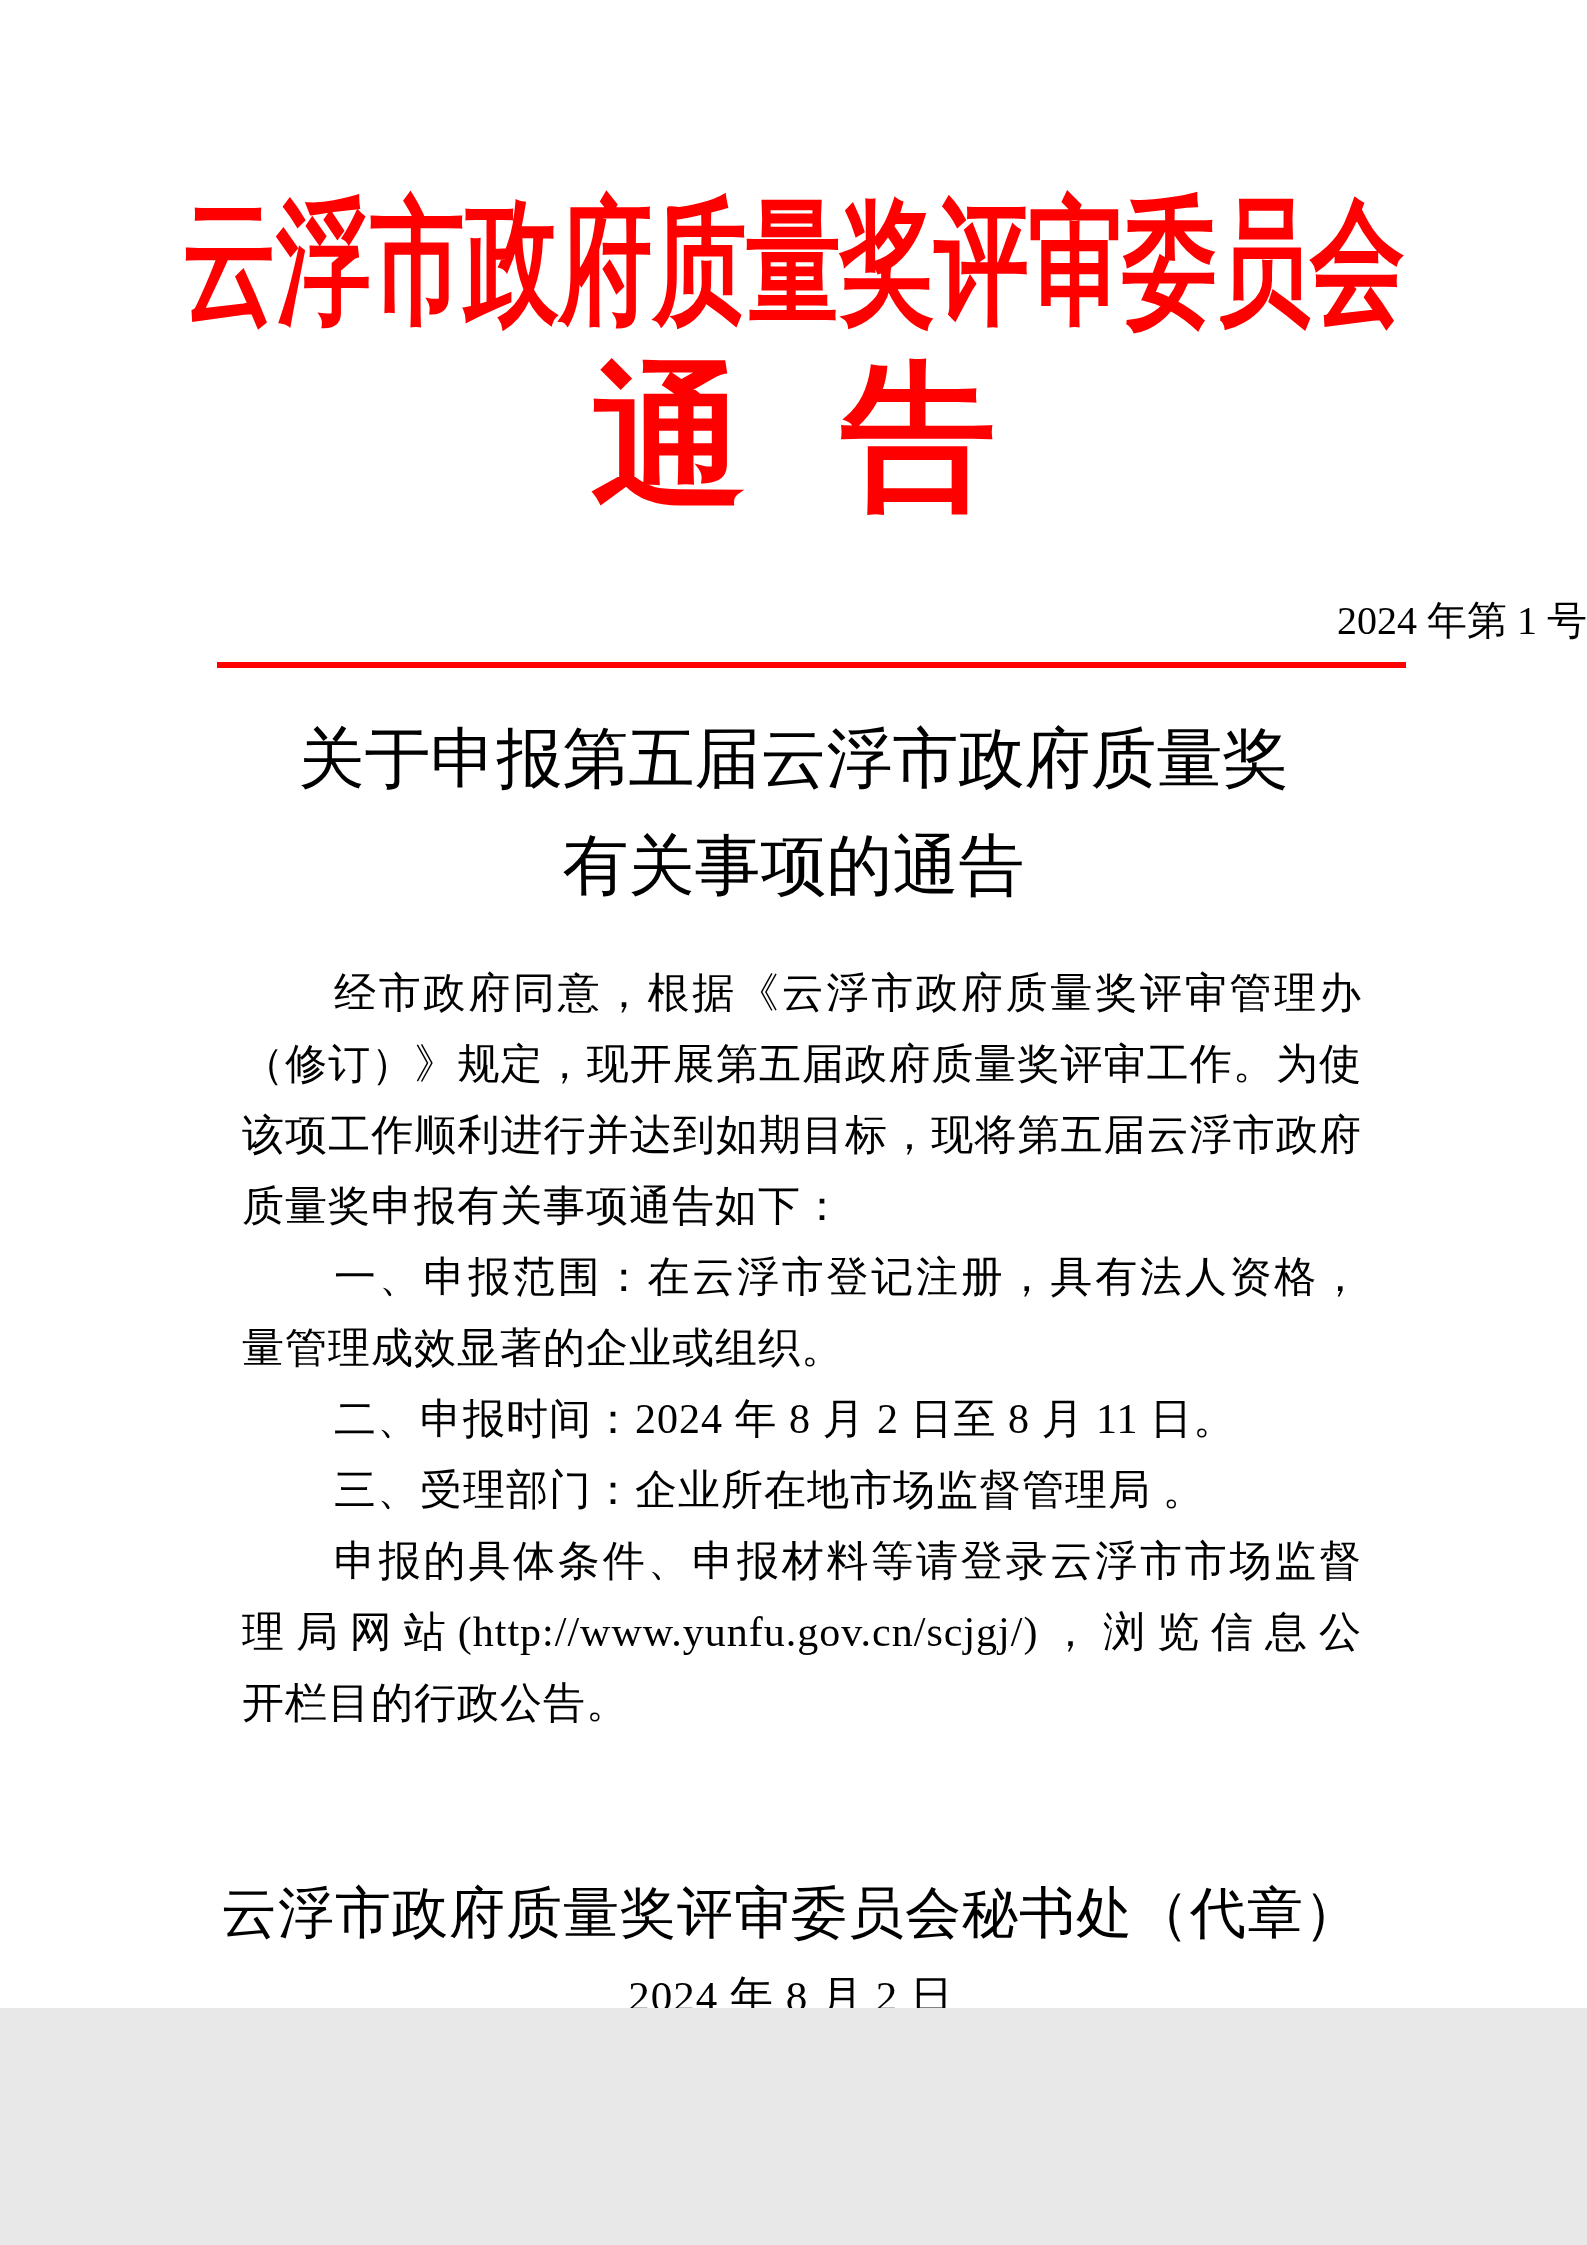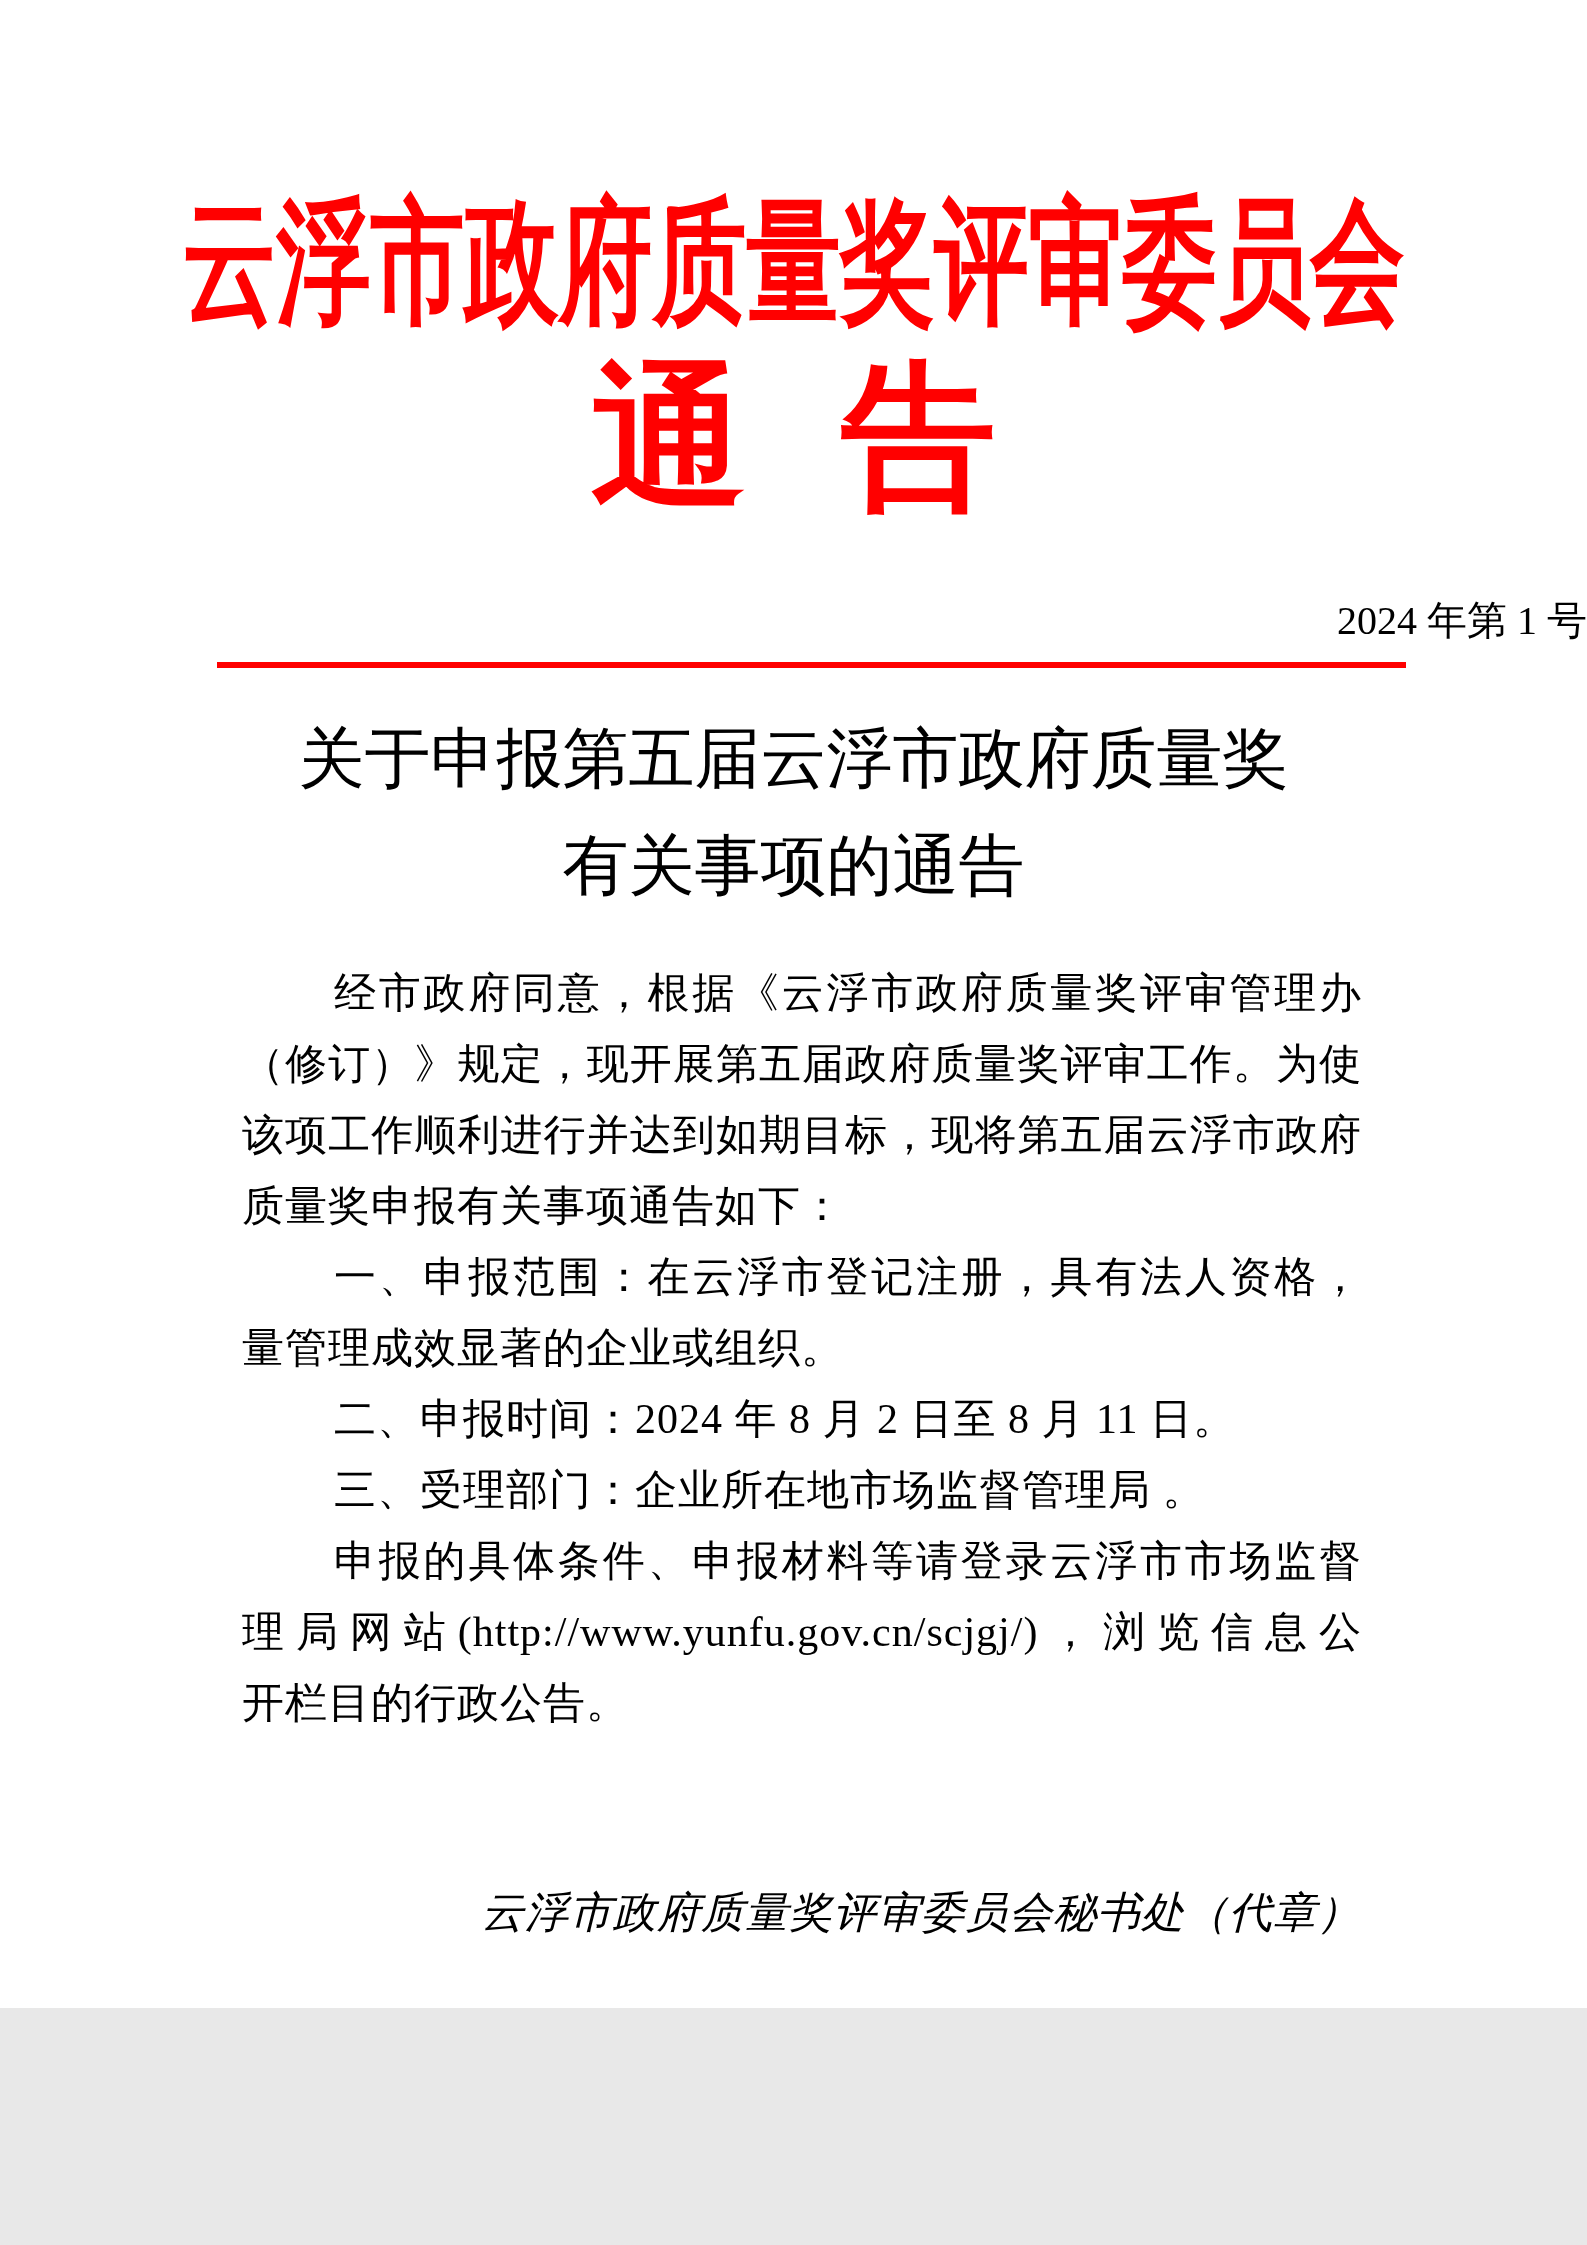--- a/index.html
+++ b/index.html
@@ -74,25 +74,24 @@
     letter-spacing: 1px;
   }
   .line.i { padding-left: 92px; }          
   .line.j { text-align: justify; text-align-last: justify; } 
   .sign-block {
     position: absolute;
     top: 1878px; right: 226px;
     text-align: center;
   }
   .issuer {
-    font-size: 43px;
+    font-size: 56px;
     height: 70px; line-height: 70px;
     white-space: nowrap;
     letter-spacing: 1px;
-    font-style: italic;
   }
   .sign-date {
     margin-top: 14px;
     font-size: 43px;
     height: 70px; line-height: 70px;
     letter-spacing: 1px;
   }
 </style>
 </head>
 <body>
@@ -123,15 +122,16 @@
     <div class="line">量管理成效显著的企业或组织。</div>
     <div class="line i">二、申报时间：2024 年 8 月 2 日至 8 月 11 日。</div>
     <div class="line i">三、受理部门：企业所在地市场监督管理局 。</div>
     <div class="line i j">申报的具体条件、申报材料等请登录云浮市市场监督管</div>
     <div class="line j">理局网站(http://www.yunfu.gov.cn/scjgj/)，浏览信息公</div>
     <div class="line">开栏目的行政公告。</div>
   </div>
 
   <div class="sign-block">
     <div class="issuer">云浮市政府质量奖评审委员会秘书处（代章）</div>
+    <div class="sign-date">2024 年 8 月 2 日</div>
   </div>
 
 </div>
 
 </body></html>

